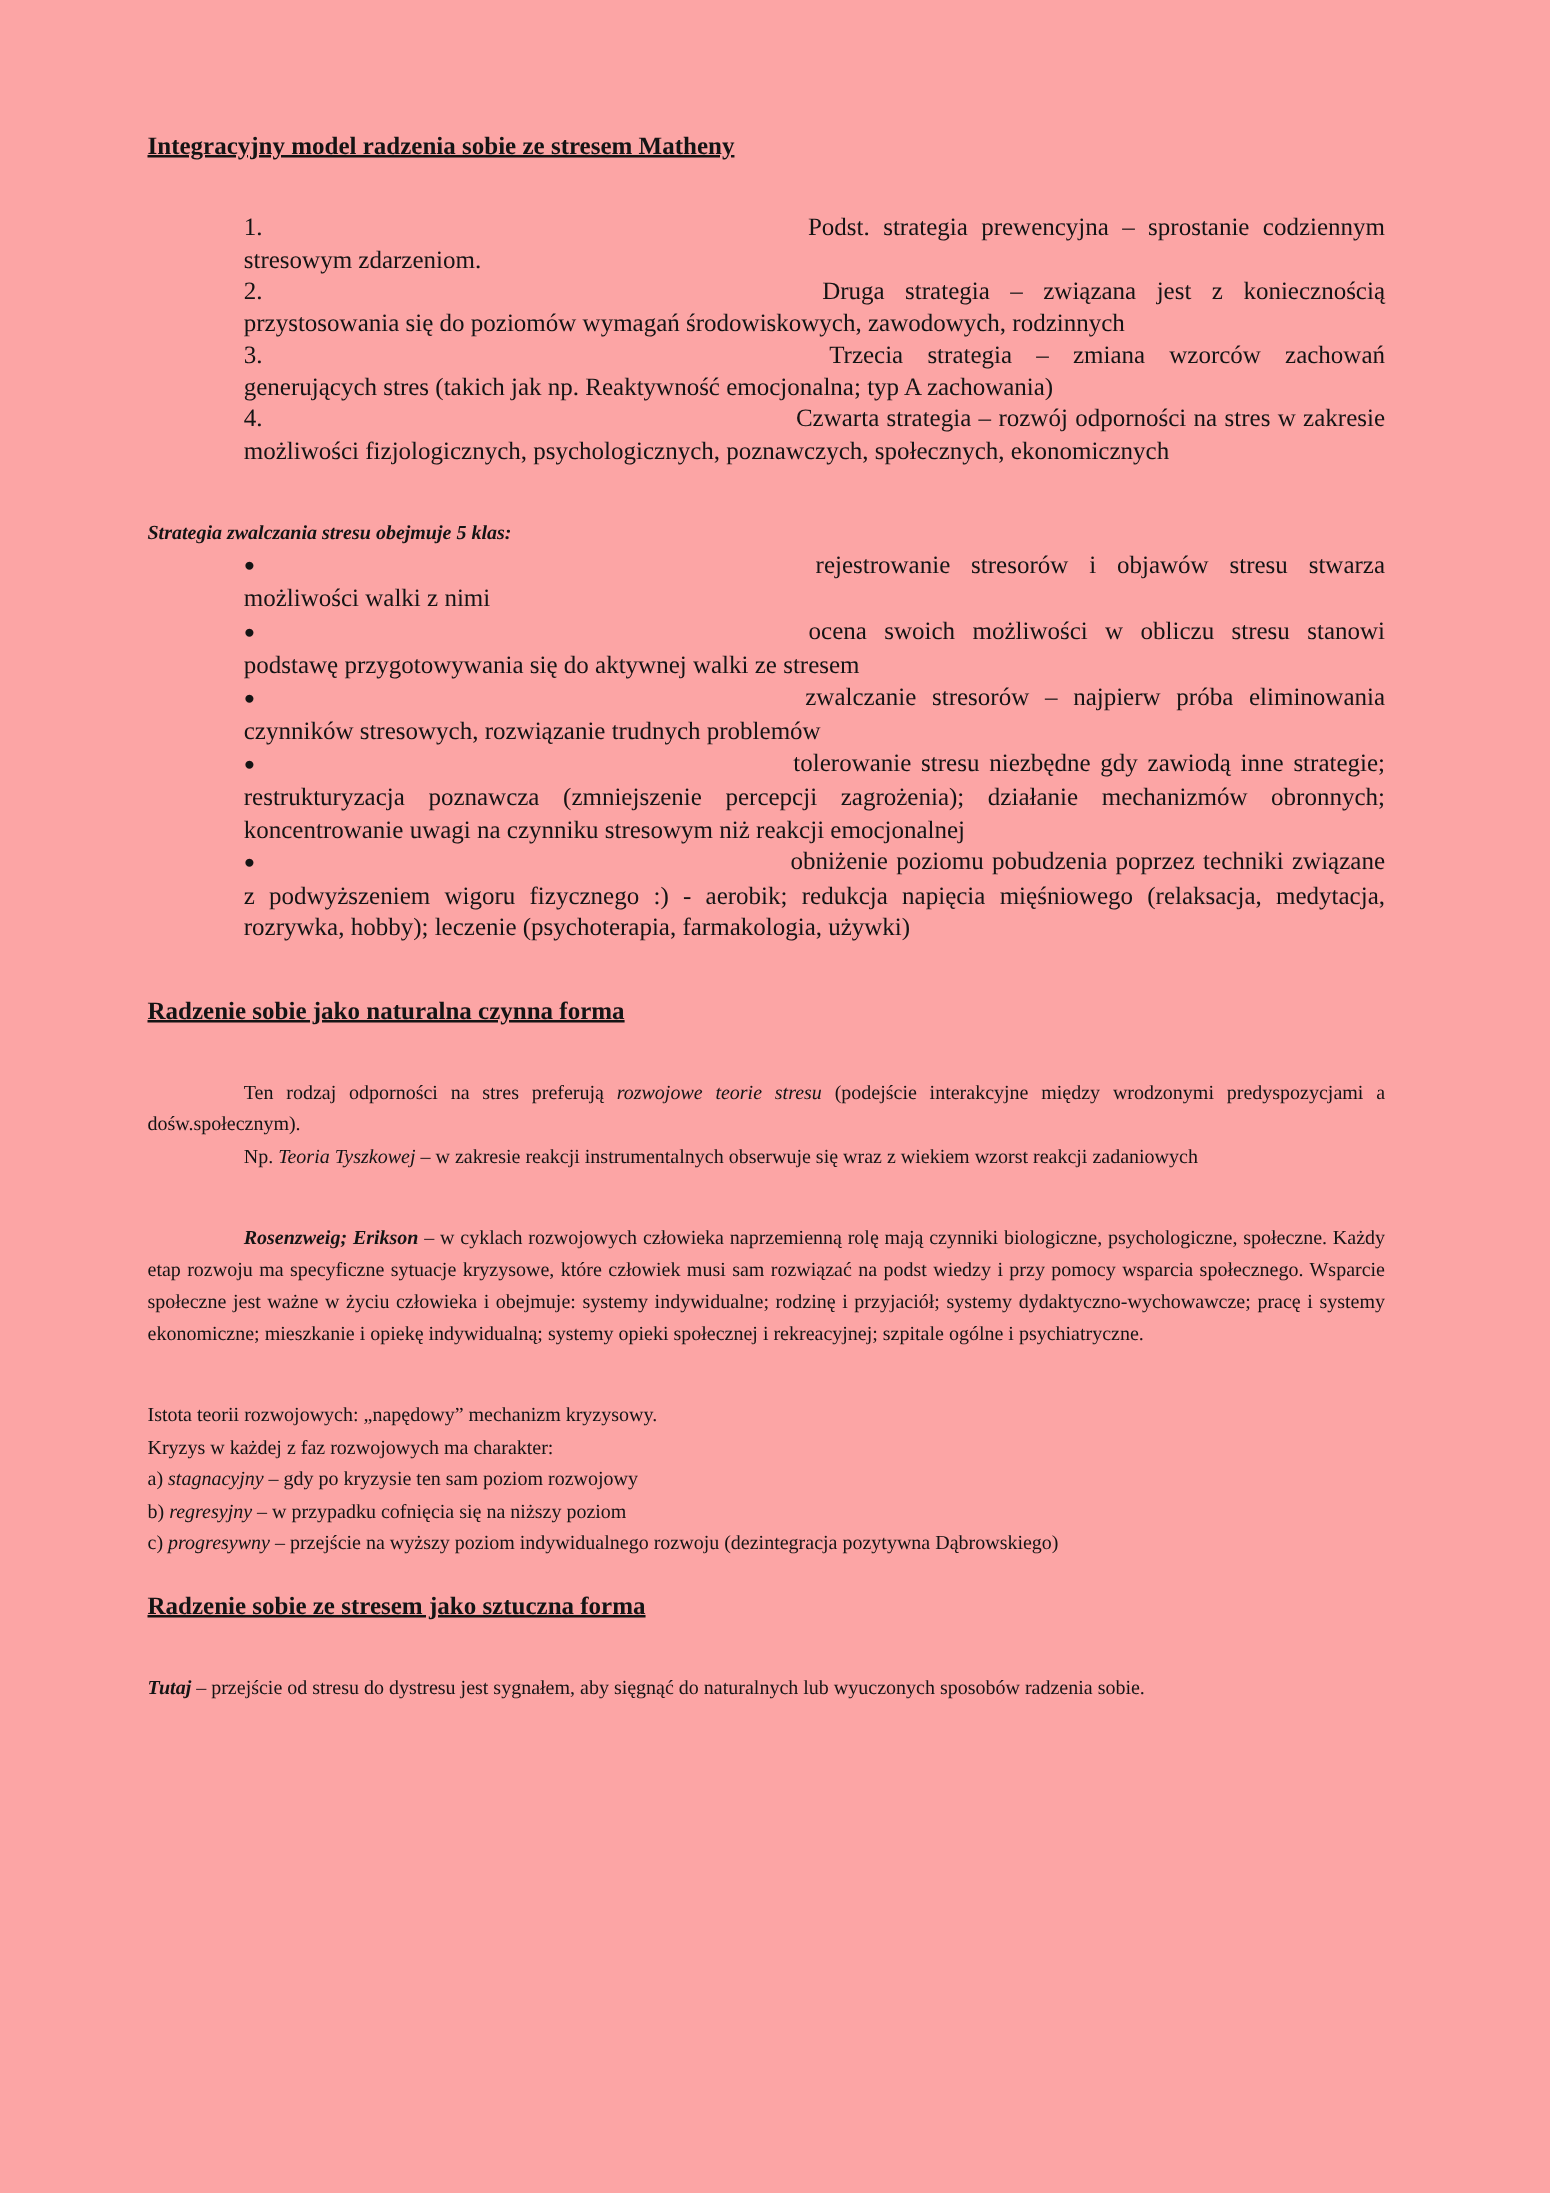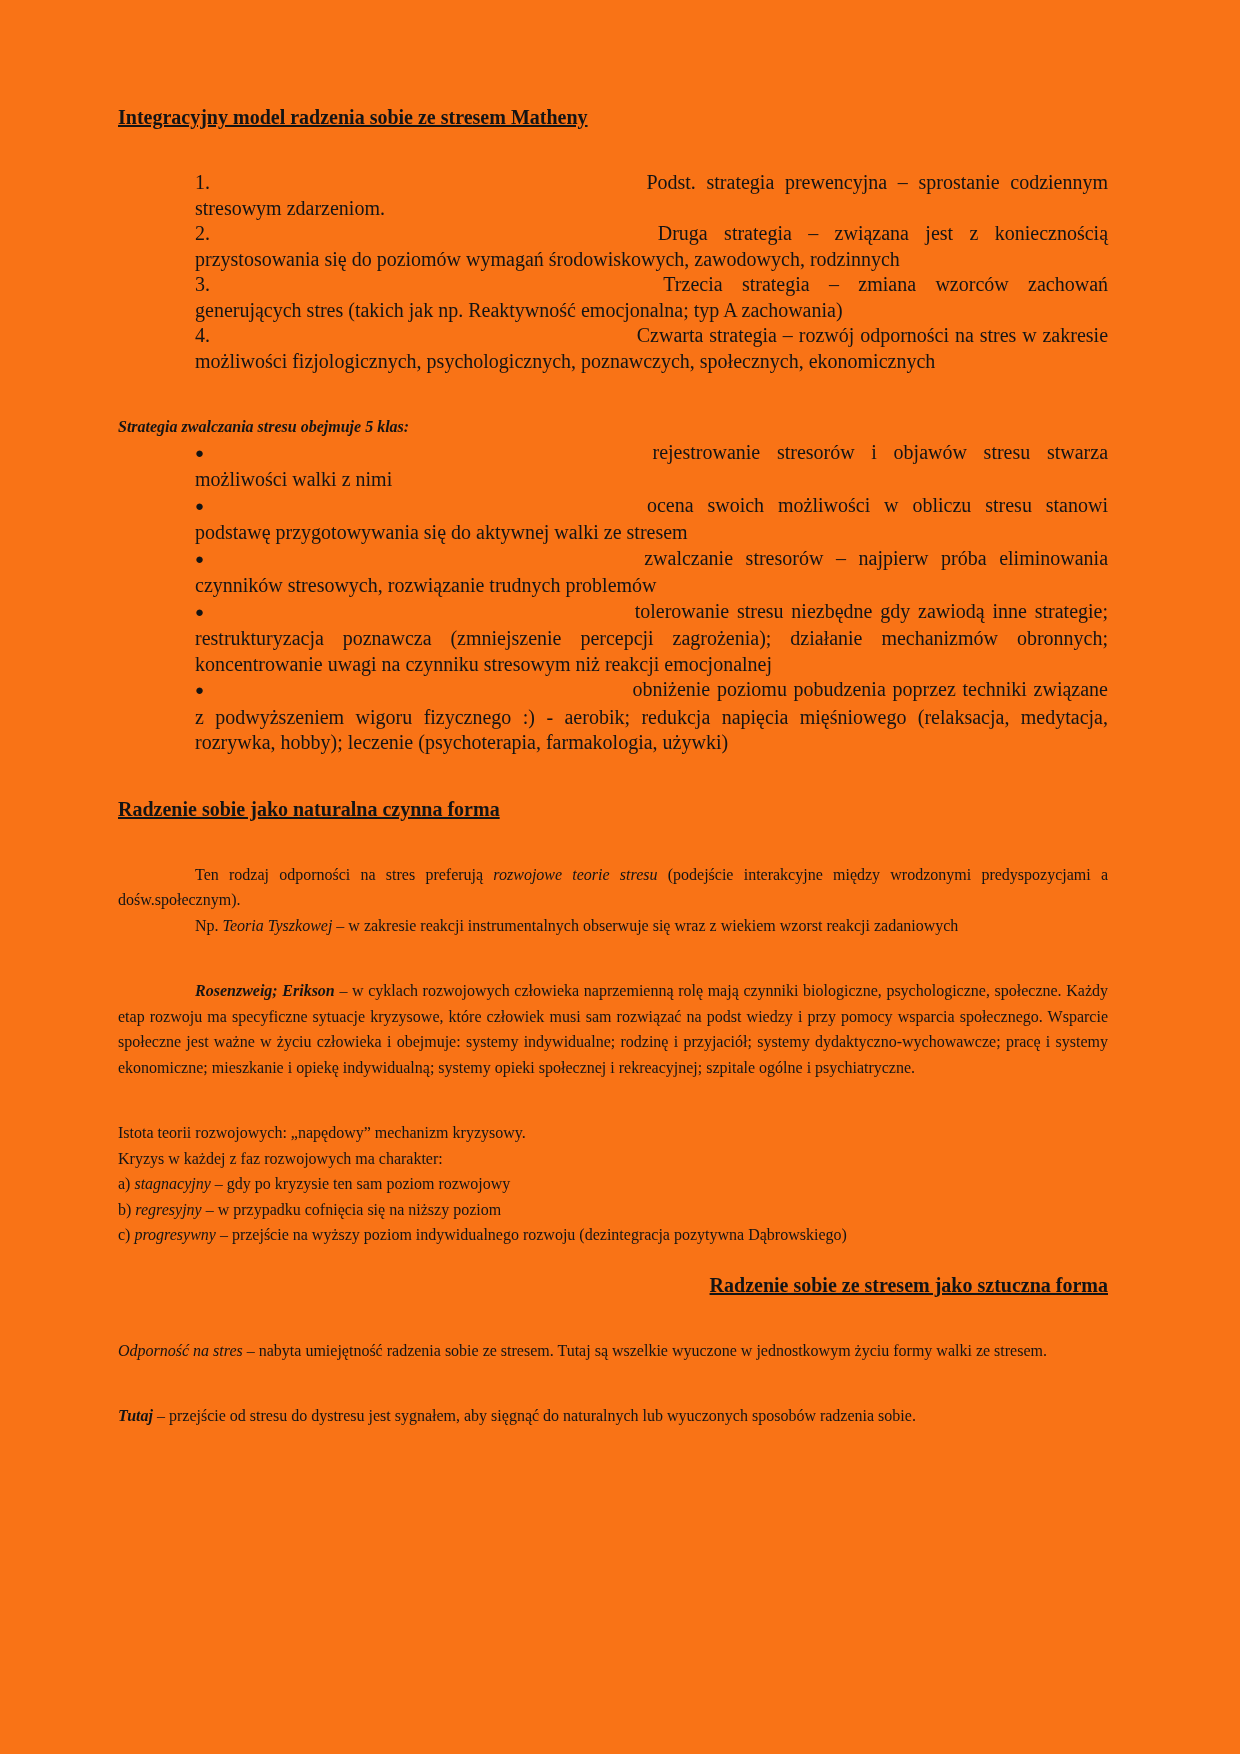--- a/index.html
+++ b/index.html
@@ -7,32 +7,32 @@
     width:1240px;height:1754px;
     background:#ffffff;
     font-family:"Liberation Serif","DejaVu Serif",serif;
     color:#141414;
     overflow:hidden;
   }
   .page{
     box-sizing:border-box;
     width:1240px;height:1754px;
     padding:104px 132px 0 118px;
-    background:#f97316;
+    background:#fca5a5;
   }
   .h{
     font-size:20px;font-weight:bold;
     text-decoration:underline;
     margin:0;line-height:26px;
   }
   p{margin:0;}
   .line{font-size:16px;line-height:25.5px;}
   .just{text-align:justify;}
   .gap{margin-top:40px;}
-  .gap-sm{margin-top:24px;text-align:right;}
+  .gap-sm{margin-top:24px;}
   
   .li{
     margin-left:77px;
     font-size:20px;line-height:25.5px;
     text-align:justify;
   }
   .tab{display:inline-block;width:415px;height:1px;}
   .num{display:inline;}
   .bullet{font-size:15px;display:inline-block;transform:translateY(-1px);}
   .ind{text-indent:77px;}
@@ -74,17 +74,16 @@
   <p class="line gap">Istota teorii rozwojowych: „napędowy” mechanizm kryzysowy.</p>
   <p class="line">Kryzys w każdej z faz rozwojowych ma charakter:</p>
 
   <p class="line just"><span>a) </span><span class="it">stagnacyjny</span><span> – gdy po kryzysie ten sam poziom rozwojowy</span></p>
   <p class="line just"><span>b) </span><span class="it">regresyjny</span><span> – w przypadku cofnięcia się na niższy poziom</span></p>
   <p class="line just"><span>c) </span><span class="it">progresywny</span><span> – przejście na wyższy poziom indywidualnego rozwoju (dezintegracja pozytywna Dąbrowskiego)</span></p>
 
 
   <h2 class="h gap-sm">Radzenie sobie ze stresem jako sztuczna forma</h2>
 
-  <p class="line just gap"><span class="it">Odporność na stres</span><span> – nabyta umiejętność radzenia sobie ze stresem. Tutaj są wszelkie wyuczone w jednostkowym życiu formy walki ze stresem.</span></p>
 
   <p class="line just gap"><span class="bi">Tutaj</span><span> – przejście od stresu do dystresu jest sygnałem, aby sięgnąć do naturalnych lub wyuczonych sposobów radzenia sobie.</span></p>
 
 </div>
 
 </body></html>

